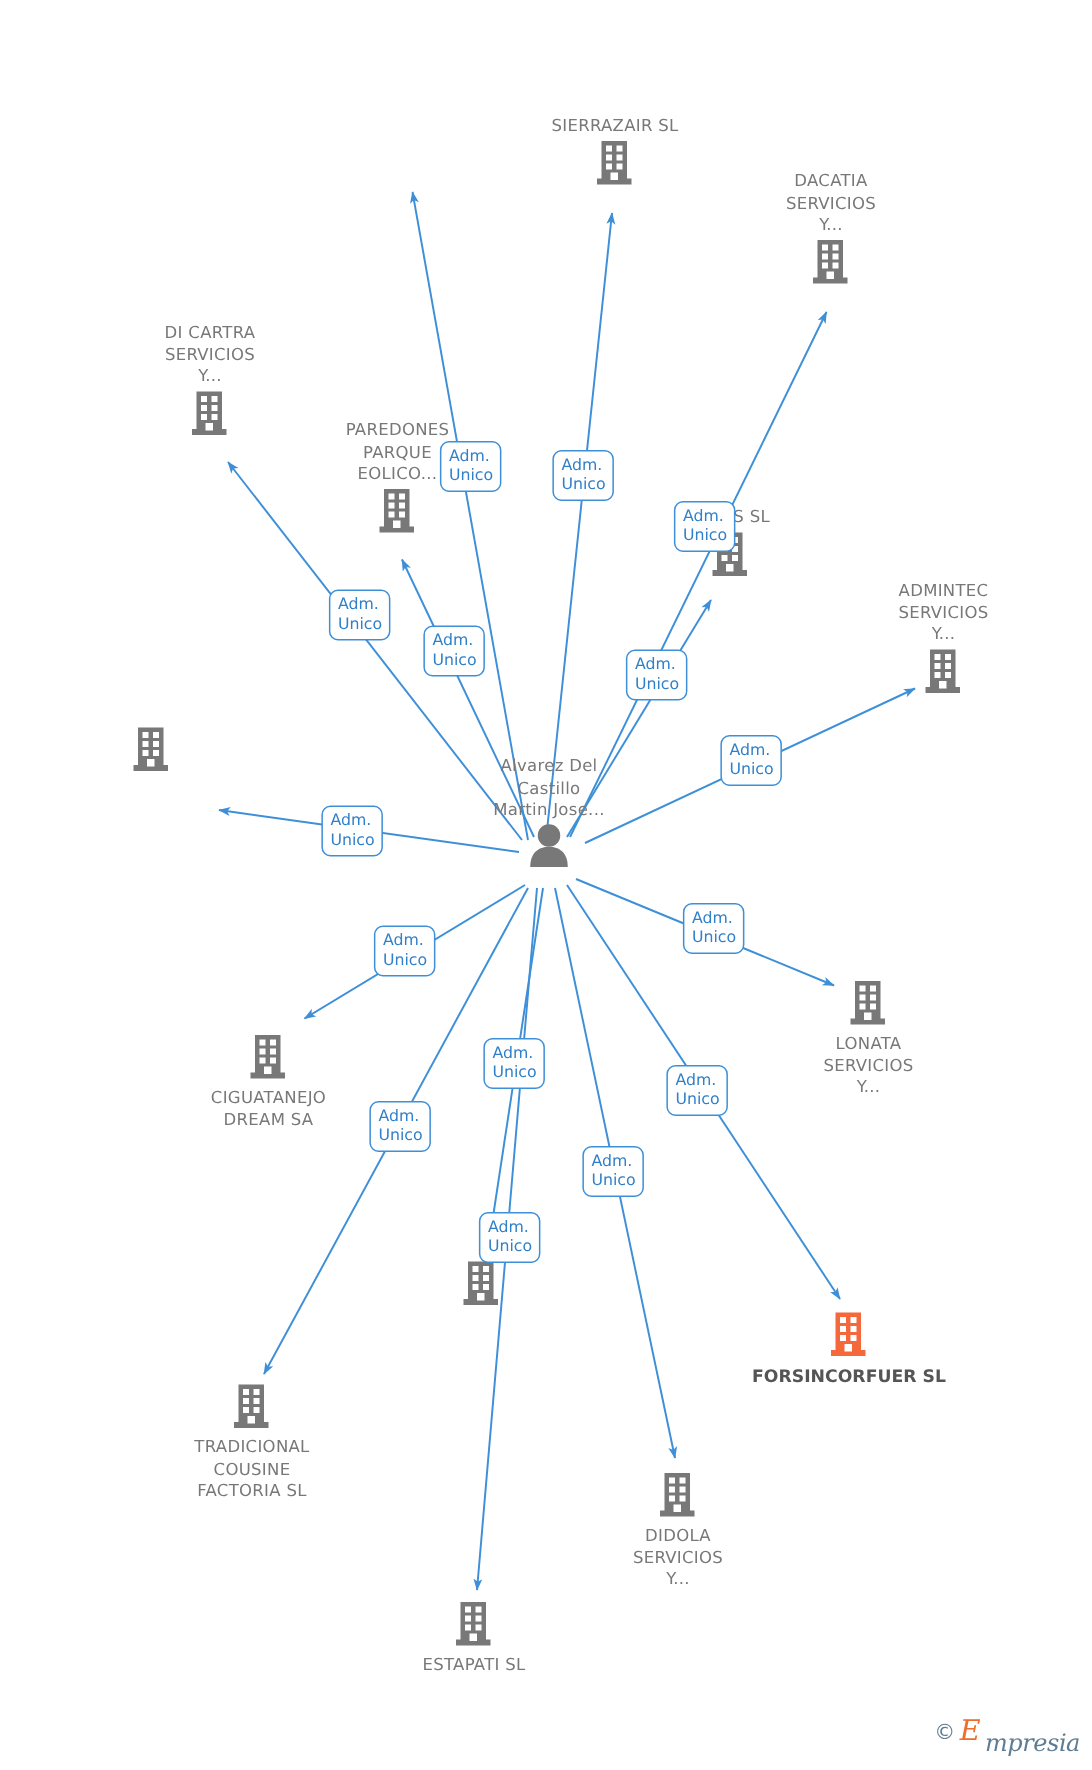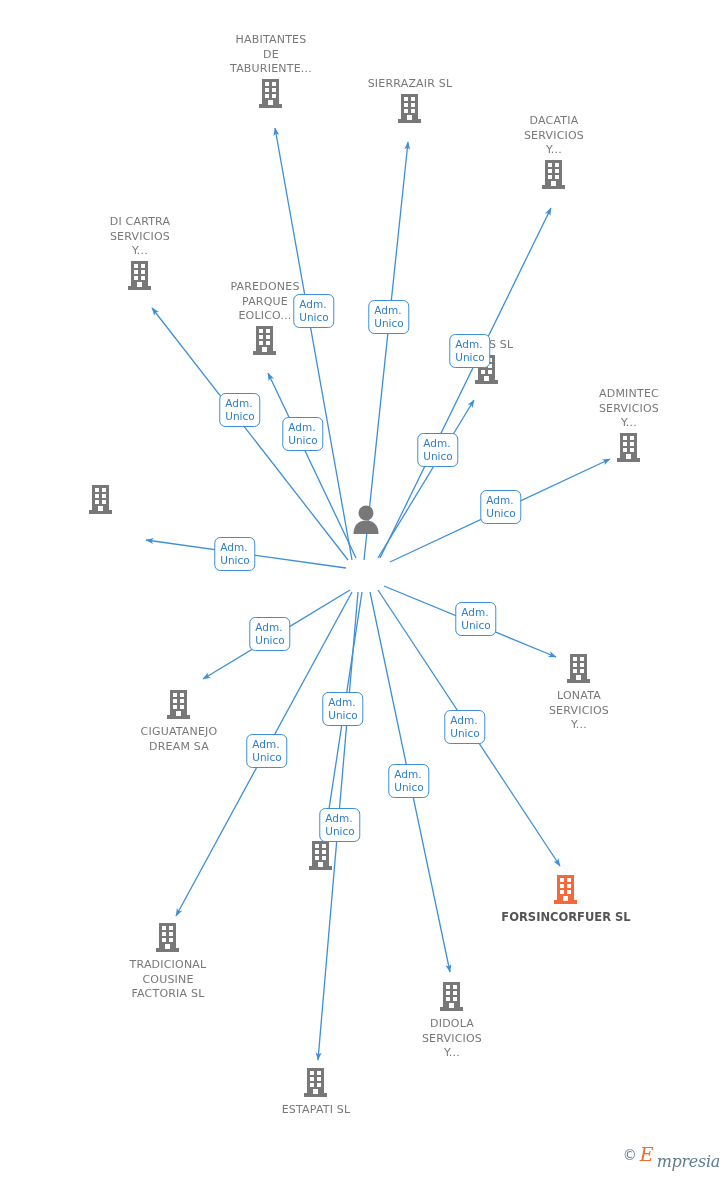--- a/index.html
+++ b/index.html
@@ -57,42 +57,20 @@
       <path d="M384,586 L556,657"></path>
       <path d="M350,590 L203,679"></path>
       <path d="M362,592 L324,842"></path>
       <path d="M378,590 L560,866"></path>
       <path d="M352,592 L176,916"></path>
       <path d="M370,592 L450,972"></path>
       <path d="M358,592 L318,1060"></path>
     </g>
   </svg>
 
-  <div class="node" style="left:271px;top:33px;">
-    <div class="label">HABITANTES
-DE
-TABURIENTE...</div>
-    <span class="icon">
-      <svg width="28" height="33" viewBox="0 0 28 33">
-          <g fill="#787878">
-            <rect x="5" y="2" width="17" height="26"></rect>
-            <rect x="2" y="27" width="23" height="4"></rect>
-          </g>
-          <g fill="#ffffff">
-            <rect x="8" y="5" width="4" height="4"></rect>
-            <rect x="15" y="5" width="4" height="4"></rect>
-            <rect x="8" y="11" width="4" height="4"></rect>
-            <rect x="15" y="11" width="4" height="4"></rect>
-            <rect x="8" y="17" width="4" height="4"></rect>
-            <rect x="15" y="17" width="4" height="4"></rect>
-            <rect x="11" y="23" width="5" height="5"></rect>
-          </g>
-        </svg>
-    </span>
-  </div>
 
   <div class="node" style="left:410px;top:77px;">
     <div class="label">SIERRAZAIR SL</div>
     <span class="icon">
       <svg width="28" height="33" viewBox="0 0 28 33">
           <g fill="#787878">
             <rect x="5" y="2" width="17" height="26"></rect>
             <rect x="2" y="27" width="23" height="4"></rect>
           </g>
           <g fill="#ffffff">
@@ -388,20 +366,23 @@
             <rect x="8" y="17" width="4" height="4"></rect>
             <rect x="15" y="17" width="4" height="4"></rect>
             <rect x="11" y="23" width="5" height="5"></rect>
           </g>
         </svg>
     </span>
     <div class="label">ESTAPATI SL</div>
   </div>
 
   <div class="node" style="left:366px;top:504px;">
+    <div class="label">Alvarez Del
+Castillo
+Martin Jose...</div>
     <span class="icon">
       <svg width="32" height="30" viewBox="0 0 32 30">
           <circle cx="16" cy="9" r="7.5" fill="#787878"></circle>
           <path d="M3.5,30 C3.5,20.5 9,16.5 16,16.5 C23,16.5 28.5,20.5 28.5,30 Z" fill="#787878"></path>
         </svg>
     </span>
   </div>
 
   <div class="rel" style="left:314px;top:311px;">Adm.
 Unico</div>

